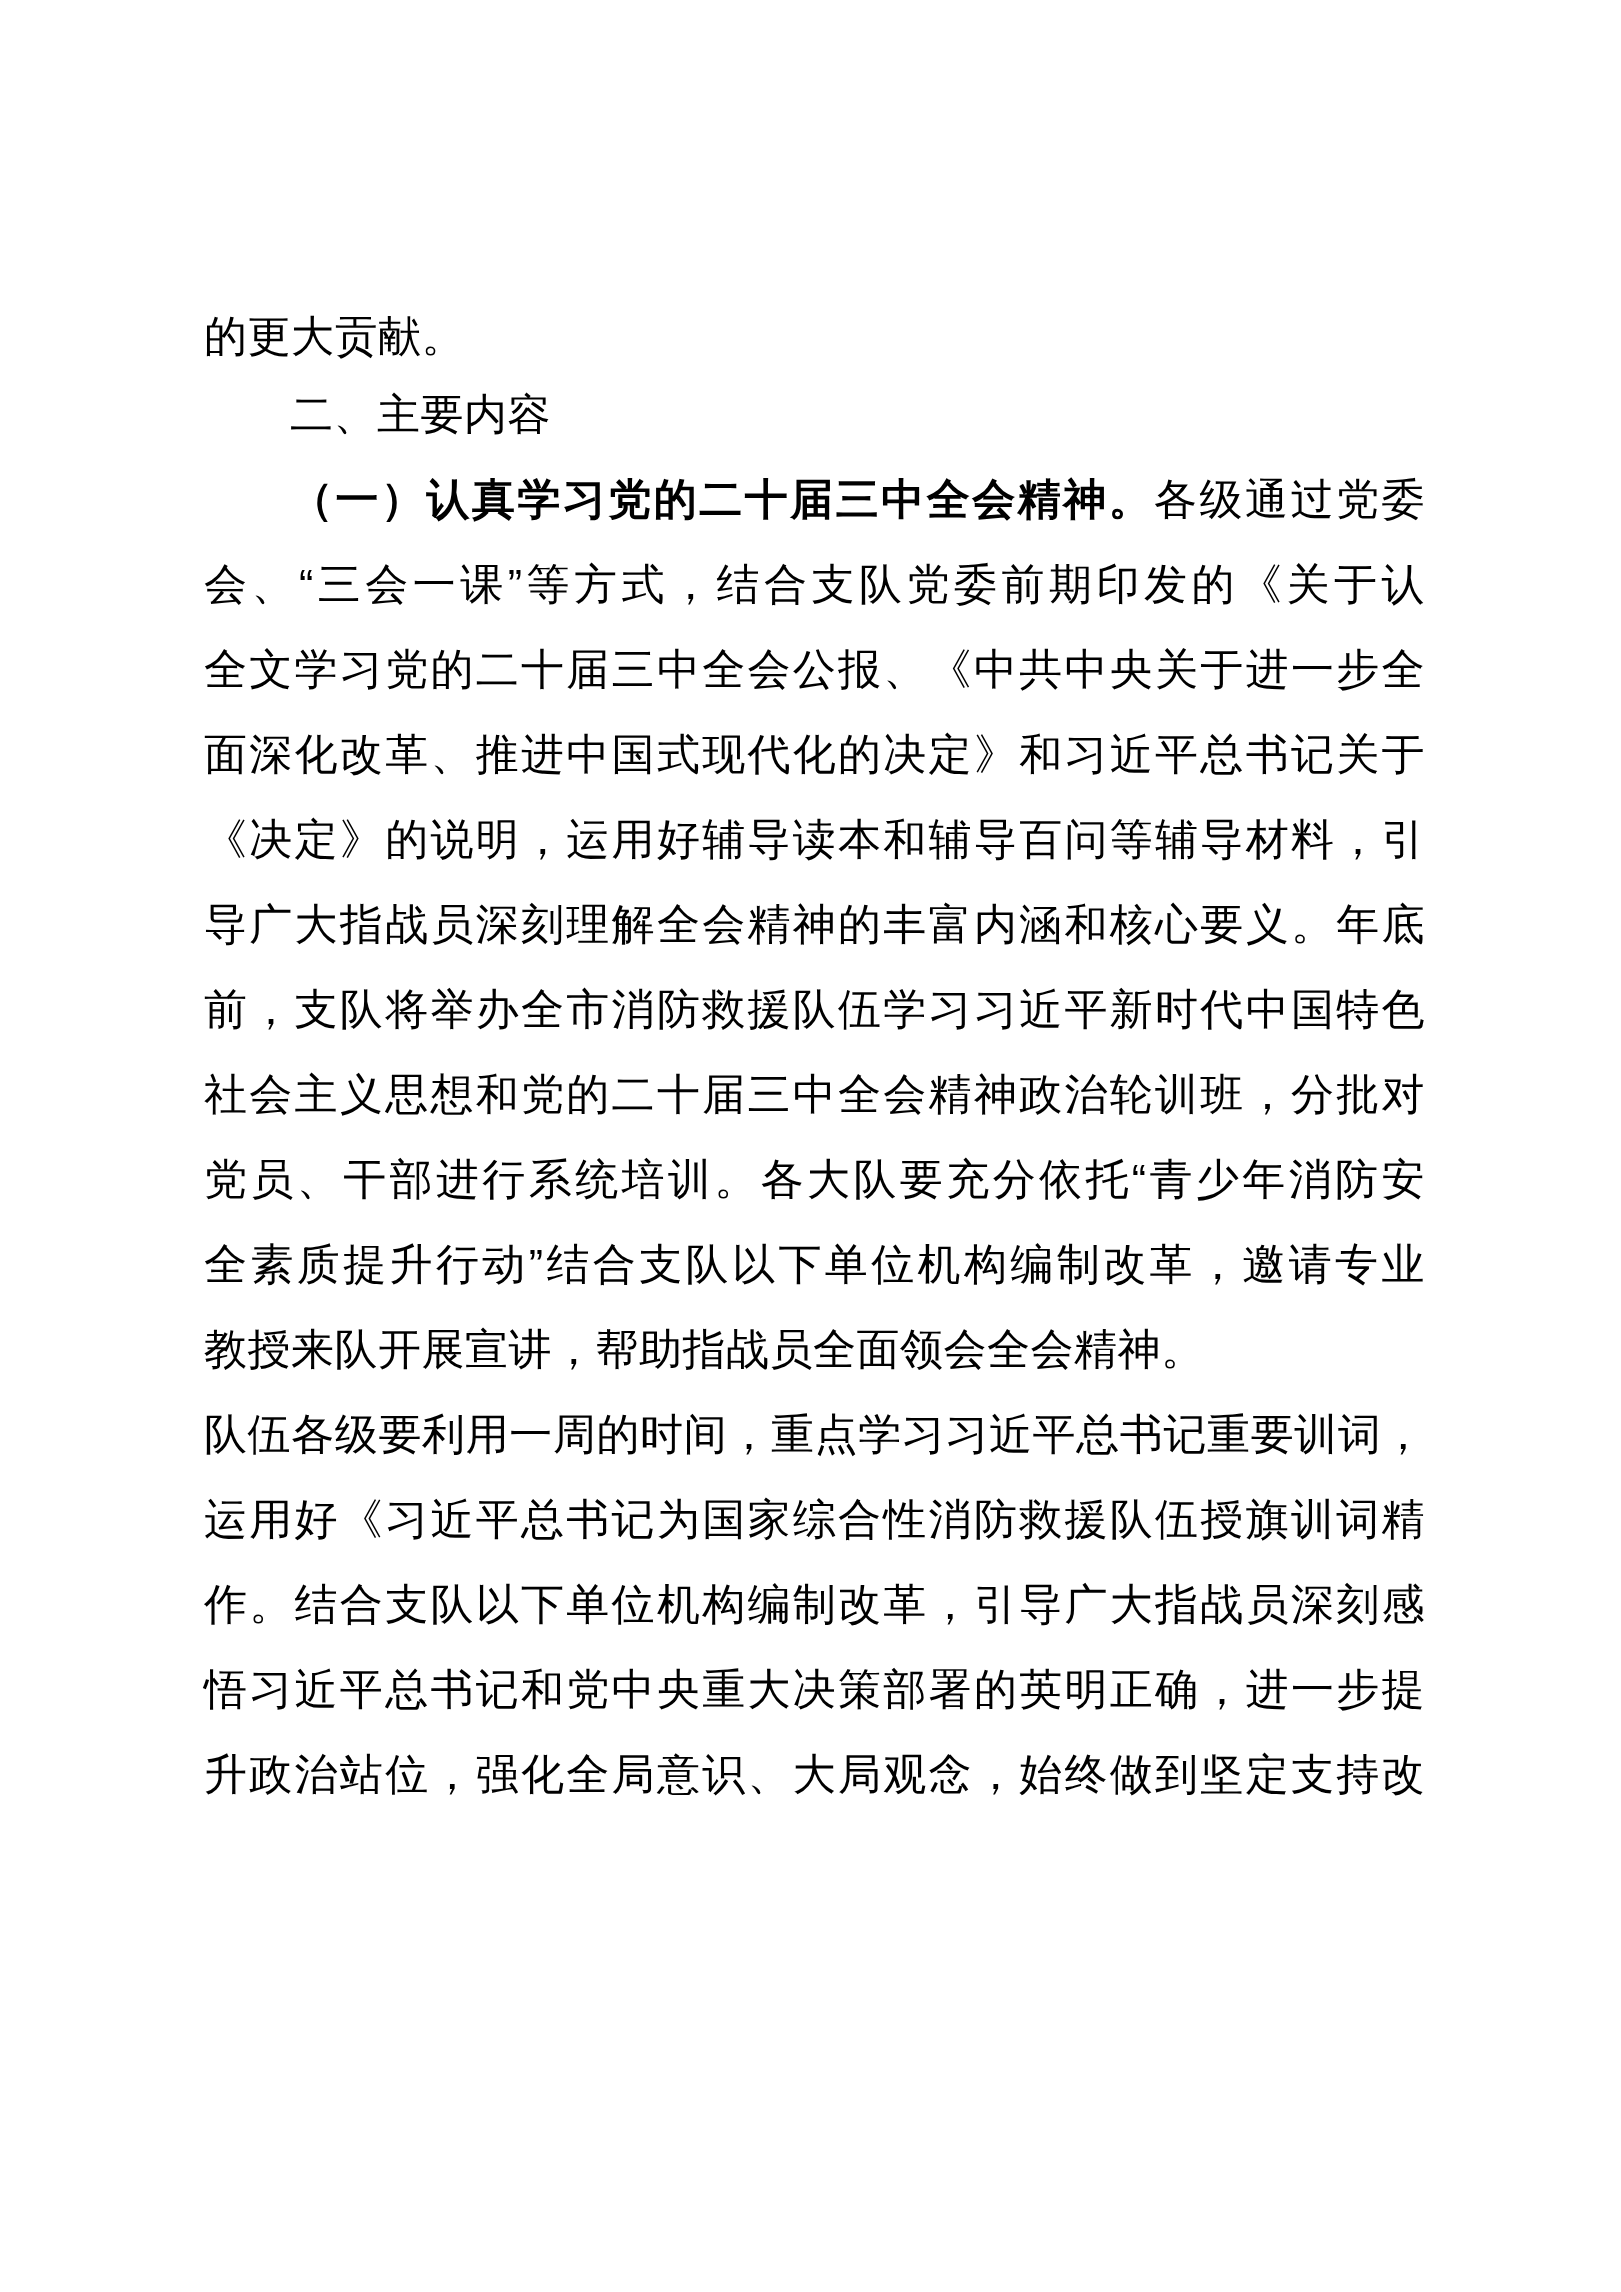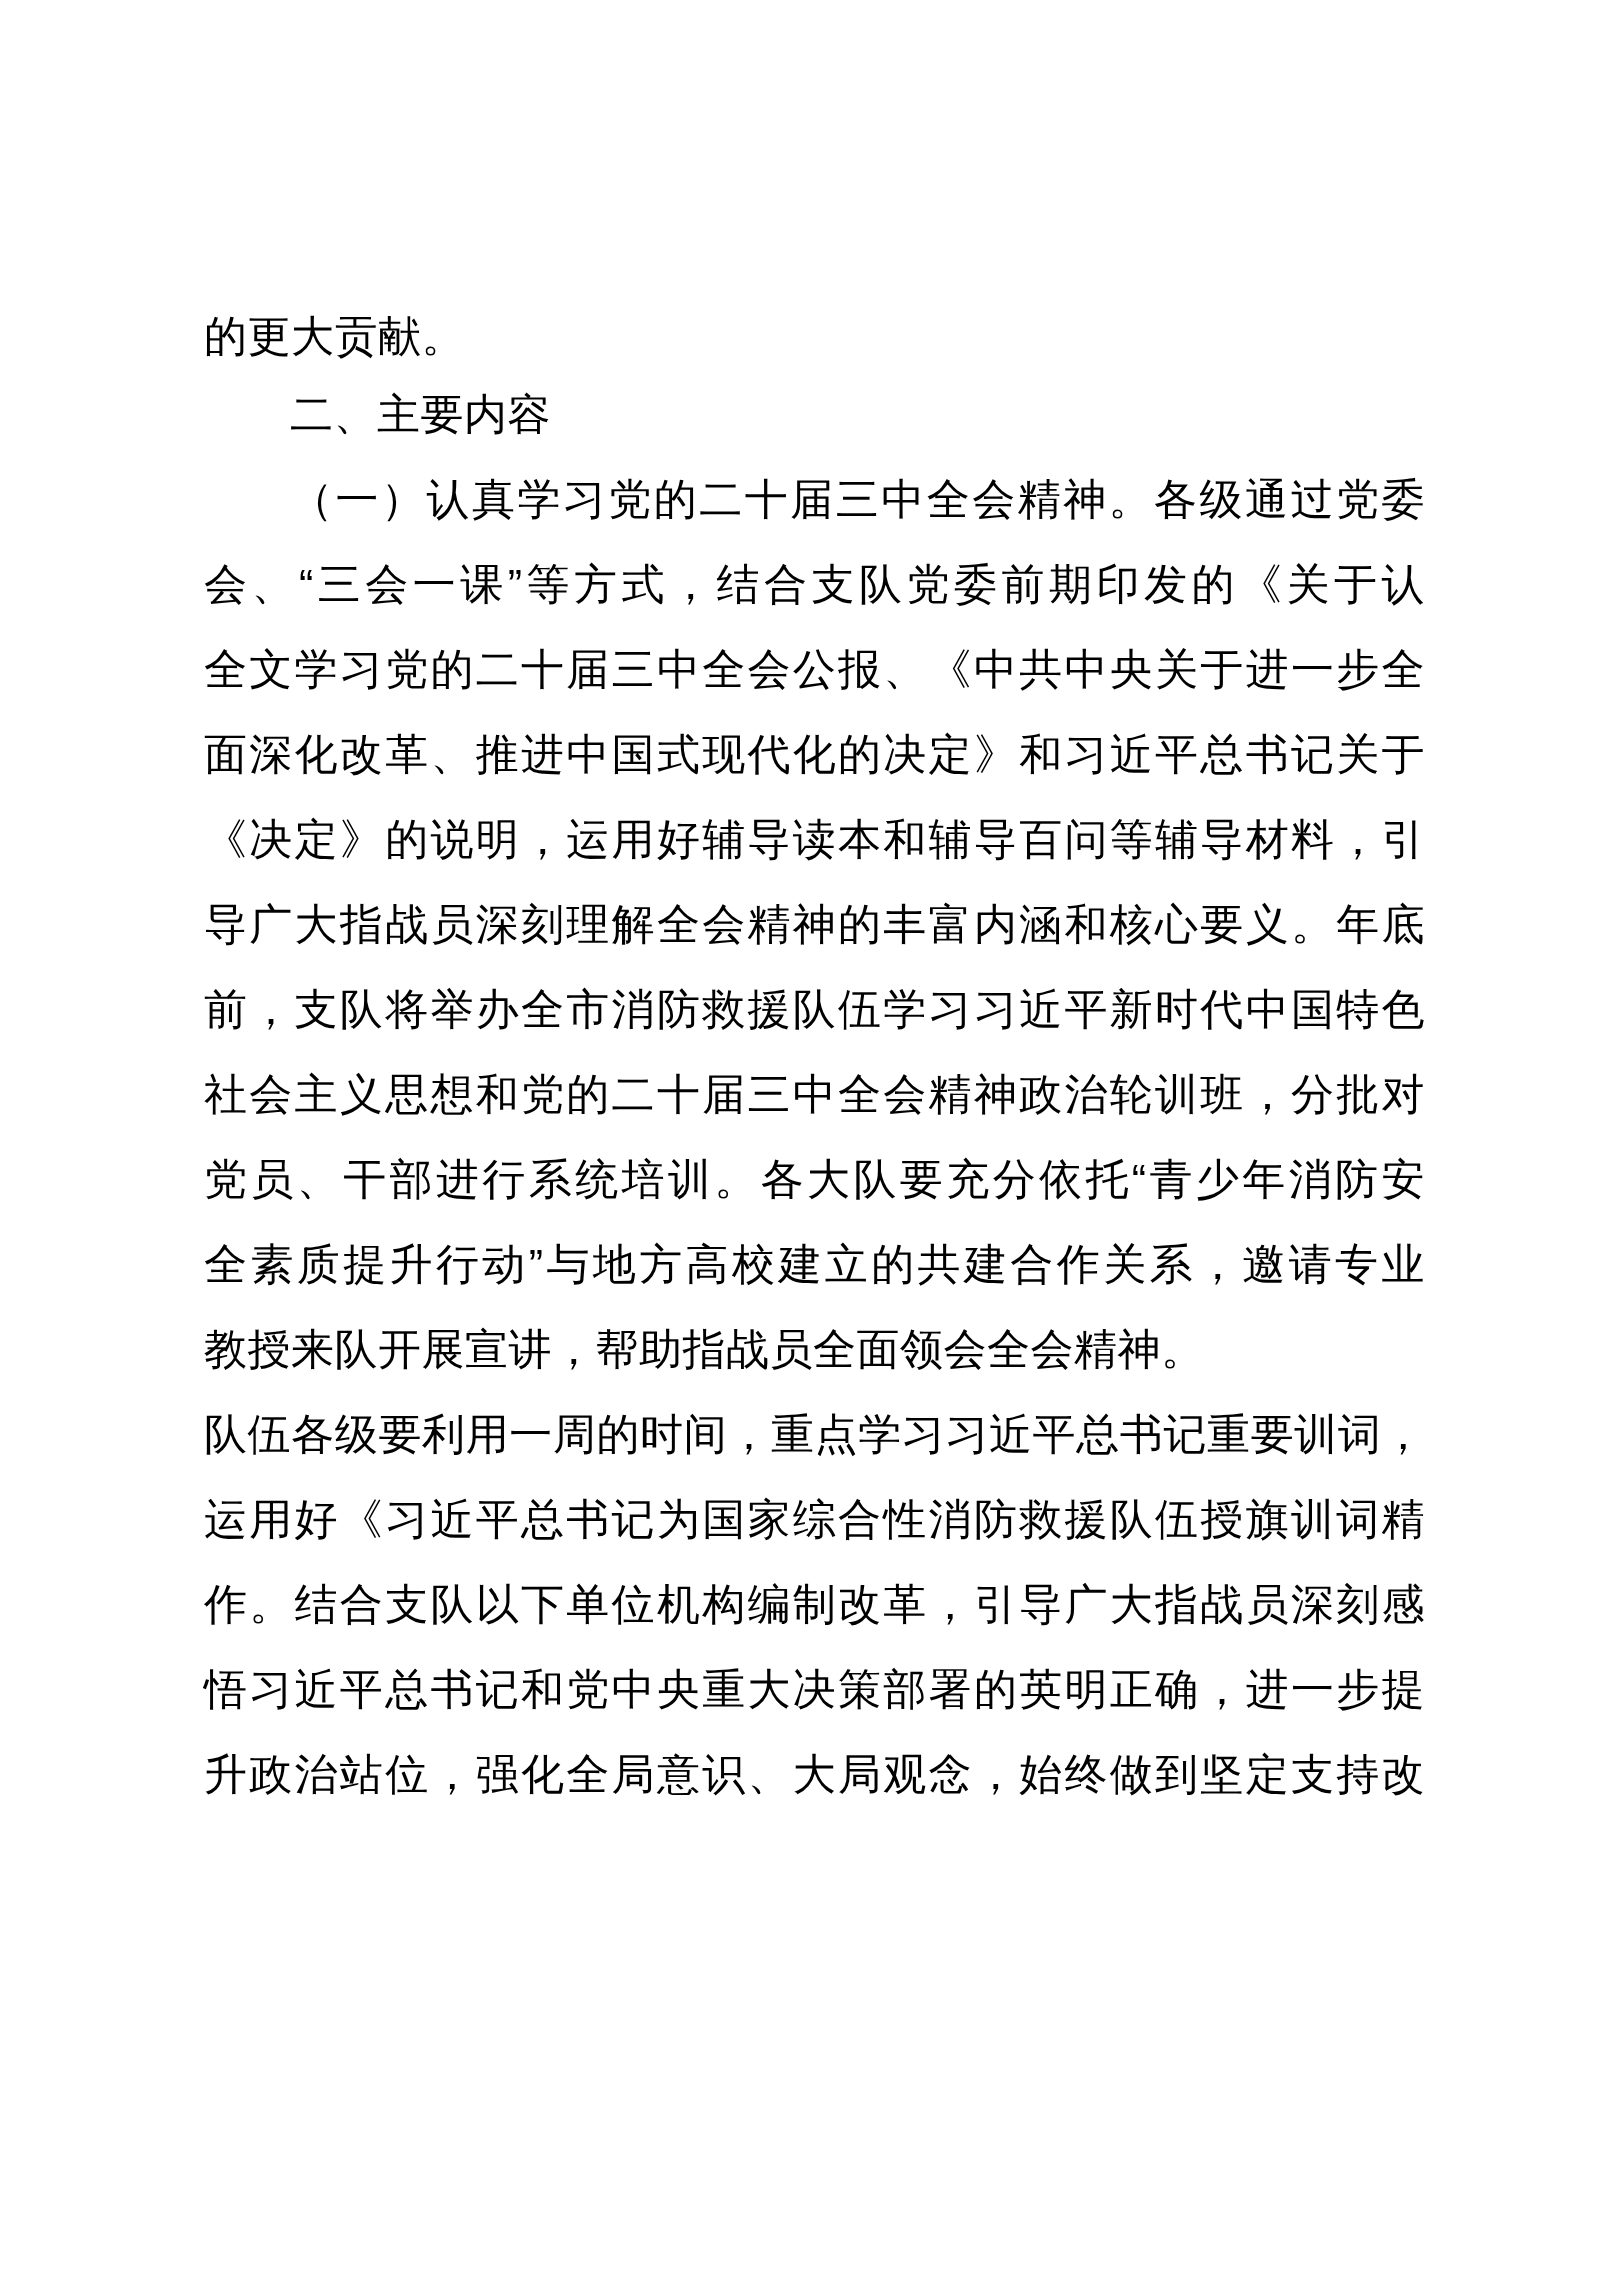--- a/index.html
+++ b/index.html
@@ -33,21 +33,21 @@
   
   .line.j {
     text-align: justify;
     text-align-last: justify;
   }
   
   .line.ind { text-indent: 86px; }
   
   .para.tight .line { line-height: 71px; }
   .run-normal { font-weight: 400; }
-  .run-bold { font-weight: 400; }
+  .run-bold { font-weight: 700; }
   .run-serif {
     font-family: "Liberation Serif", "DejaVu Serif", serif;
     font-weight: 400;
     letter-spacing: 0;
   }
 </style>
 </head>
 <body>
 
 <div class="page">
@@ -61,21 +61,21 @@
       <div class="para">
         <div class="line j ind"><span class="run-bold">（一）认真学习党的二十届三中全会精神。</span><span class="run-normal">各级通过党委</span></div>
         <div class="line j"><span class="run-normal">会、“三会一课”等方式，结合支队党委前期印发的《关于认</span></div>
         <div class="line j"><span class="run-normal">全文学习党的二十届三中全会公报、《中共中央关于进一步全</span></div>
         <div class="line j"><span class="run-normal">面深化改革、推进中国式现代化的决定》和习近平总书记关于</span></div>
         <div class="line j"><span class="run-normal">《决定》的说明，运用好辅导读本和辅导百问等辅导材料，引</span></div>
         <div class="line j"><span class="run-normal">导广大指战员深刻理解全会精神的丰富内涵和核心要义。年底</span></div>
         <div class="line j"><span class="run-normal">前，支队将举办全市消防救援队伍学习习近平新时代中国特色</span></div>
         <div class="line j"><span class="run-normal">社会主义思想和党的二十届三中全会精神政治轮训班，分批对</span></div>
         <div class="line j"><span class="run-normal">党员、干部进行系统培训。各大队要充分依托“青少年消防安</span></div>
-        <div class="line j"><span class="run-normal">全素质提升行动”与地方高校建立的共建合作关系，邀请专业</span></div>
+        <div class="line j"><span class="run-normal">全素质提升行动”结合支队以下单位机构编制改革，邀请专业</span></div>
         <div class="line"><span class="run-normal">教授来队开展宣讲，帮助指战员全面领会全会精神。</span></div>
       </div>
       <div class="para">
         <div class="line j"><span class="run-normal">队伍各级要利用一周的时间，重点学习习近平总书记重要训词，</span></div>
         <div class="line j"><span class="run-normal">运用好《习近平总书记为国家综合性消防救援队伍授旗训词精</span></div>
         <div class="line j"><span class="run-normal">作。结合支队以下单位机构编制改革，引导广大指战员深刻感</span></div>
         <div class="line j"><span class="run-normal">悟习近平总书记和党中央重大决策部署的英明正确，进一步提</span></div>
         <div class="line j"><span class="run-normal">升政治站位，强化全局意识、大局观念，始终做到坚定支持改</span></div>
       </div>
     </div>

